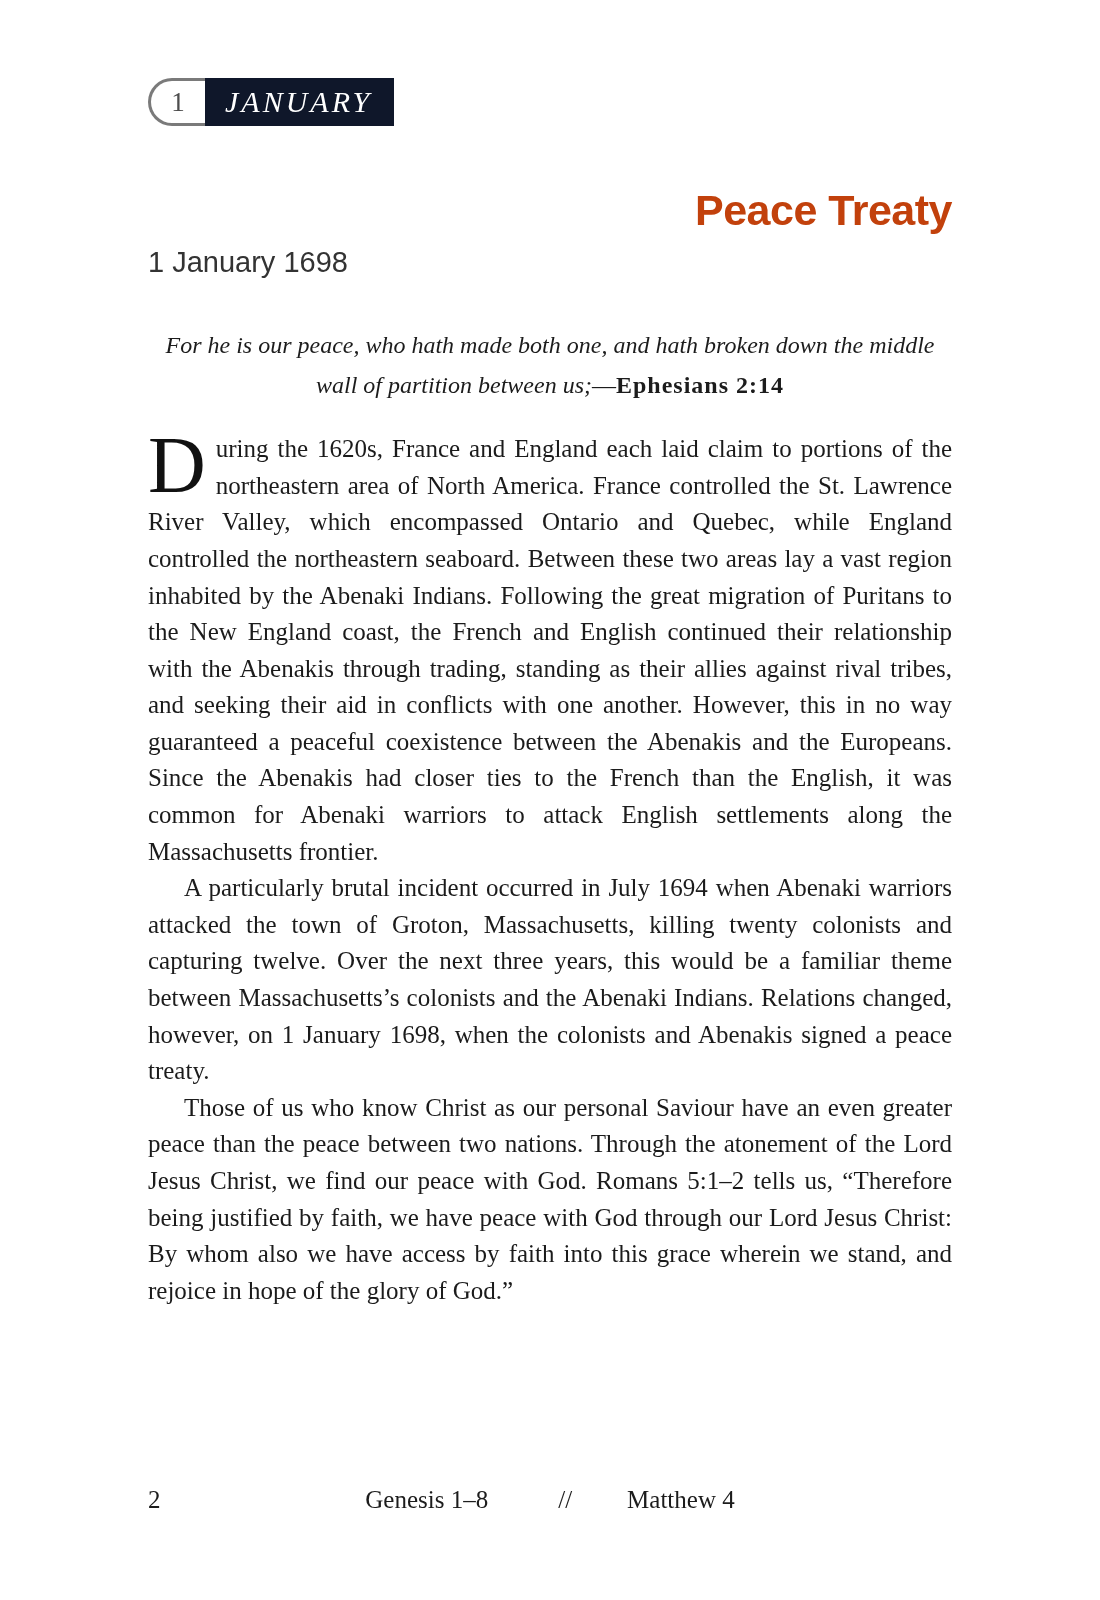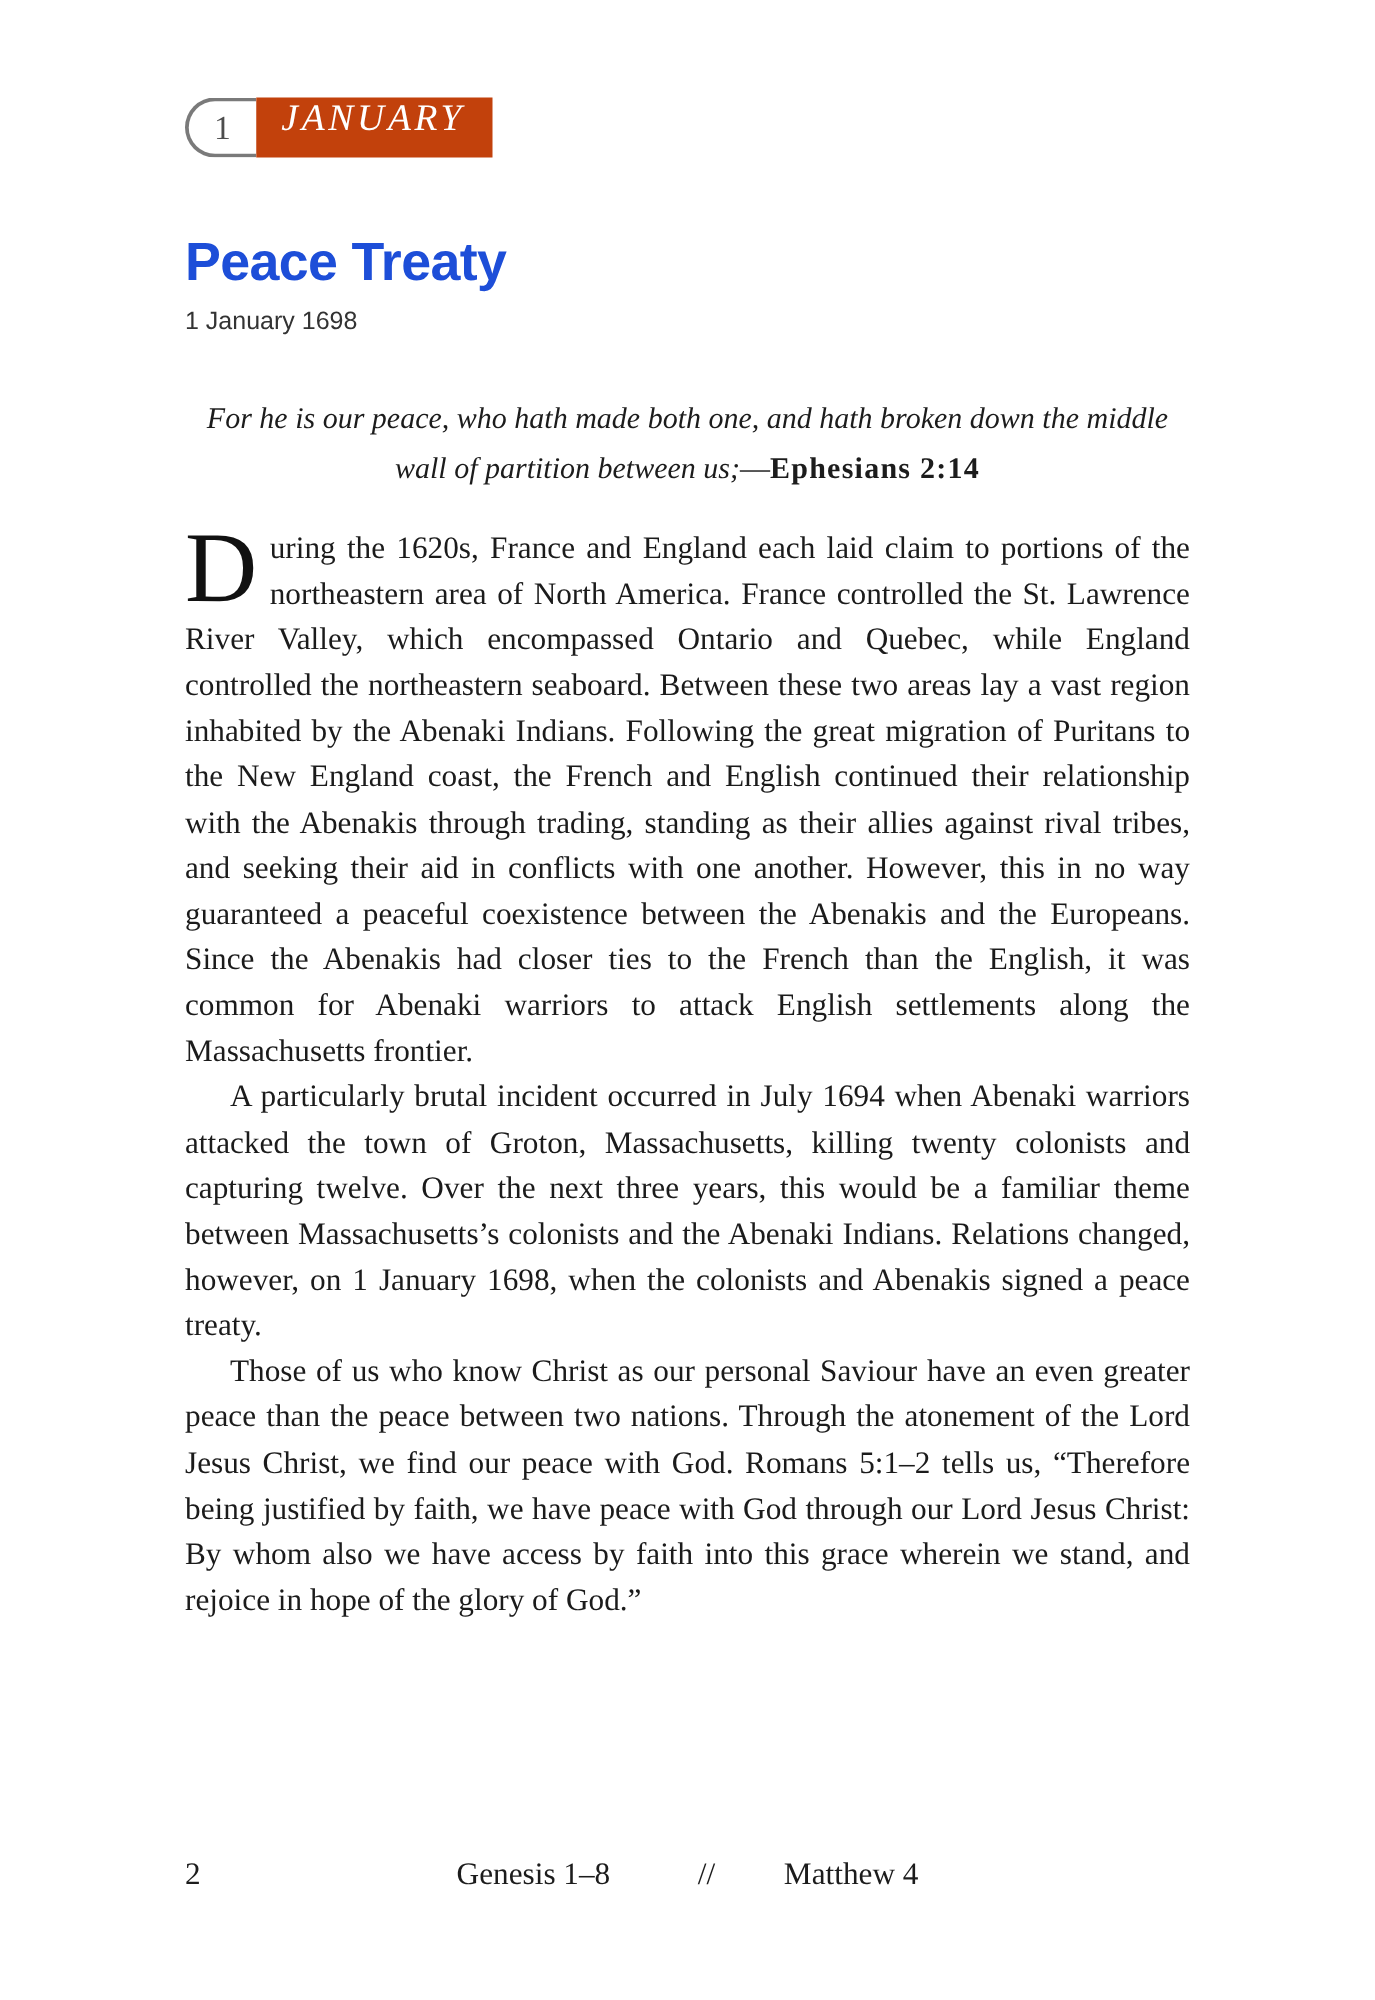--- a/index.html
+++ b/index.html
@@ -25,44 +25,45 @@
     box-sizing: border-box;
     width: 57px;
     border: 3px solid #7a7a7a;
     border-right: none;
     border-radius: 24px 0 0 24px;
     background: #ffffff;
     display: flex; align-items: center; justify-content: center;
     font-size: 27px; color: #4d4d4d;
   }
   .badge-month {
-    background: #c2410c;
+    background: #0f172a;
     color: #ffffff;
-    display: flex; 
+    display: flex; align-items: center;
     padding: 0 22px 0 20px;
     min-width: 140px;
     font-style: italic;
     font-size: 30px;
     letter-spacing: 3px;
   }
 
   
   h1.title {
     margin: 62px 0 0 0;
     font-family: "Liberation Sans", sans-serif;
     font-weight: bold;
     font-size: 43px;
     line-height: 1.05;
     letter-spacing: -0.5px;
-    color: #1d4ed8;
+    color: #c2410c;
+    text-align: right;
   }
   .date-line {
     margin-top: 13px;
     font-family: "Liberation Sans", sans-serif;
-    font-size: 20px;
+    font-size: 29px;
     color: #333333;
   }
 
   
   .epigraph {
     margin-top: 46px;
     font-style: italic;
     font-size: 24px;
     line-height: 40px;
     color: #1c1c1c;

